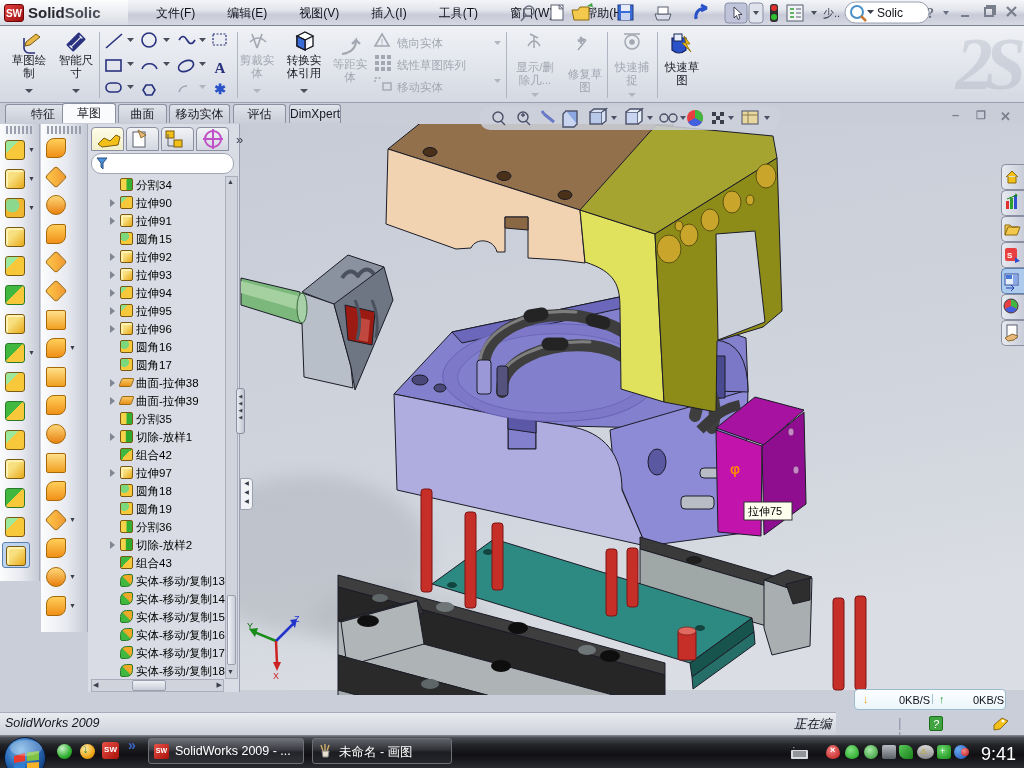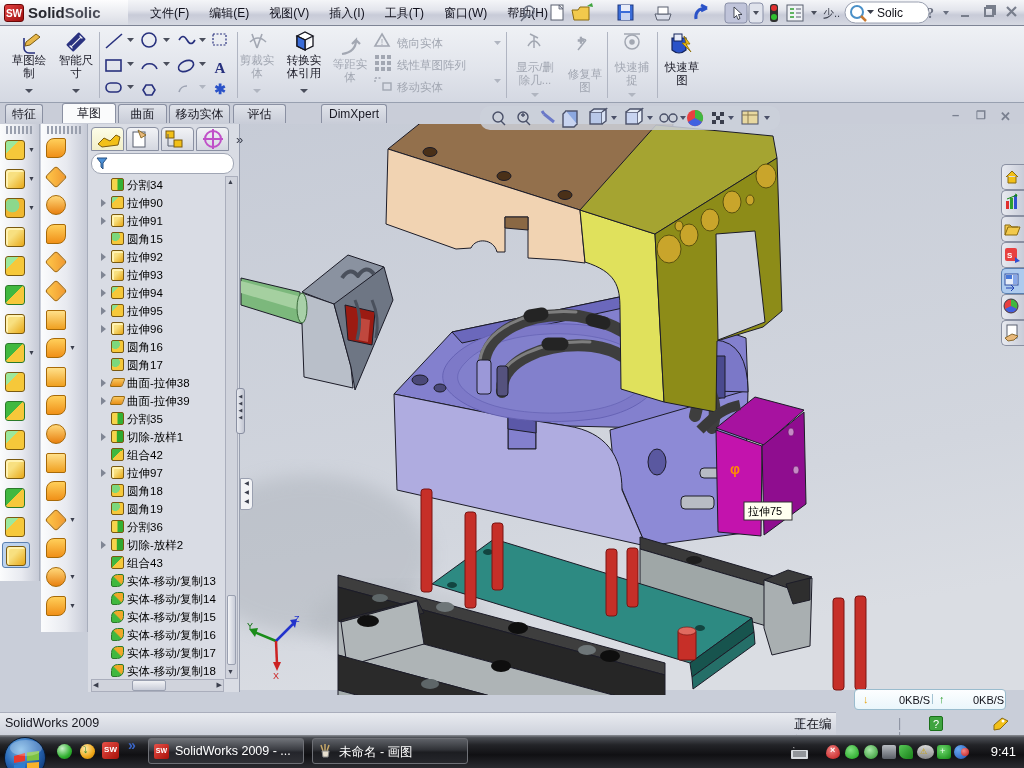--- a/index.html
+++ b/index.html
@@ -7,42 +7,42 @@
 #page { position:relative; width:1024px; height:768px; background:#C9CED9; }
 .abs { position:absolute; }
 
 #topbar { left:0; top:0; width:1024px; height:26px;
   background:linear-gradient(#F4F5F8 0%,#E3E5EC 40%,#C8CBD8 60%,#D6D9E2 100%);
   border-bottom:1px solid #7E8495; }
 #logoarea { left:0; top:0; width:128px; height:25px; background:linear-gradient(#FDFDFE,#D9DCE4); }
 #swcube { left:4px; top:4px; width:20px; height:18px; background:linear-gradient(135deg,#E24040,#9E1010); border-radius:3px; border:1px solid #6A0808; color:#fff; font-weight:bold; font-size:10px; text-align:center; line-height:17px; }
 #brand { left:28px; top:4px; font-weight:bold; font-size:15px; color:#26272E; letter-spacing:0px;}
 #menus { left:140px; top:5px; font-size:12px; color:#10101c; }
-#menus span { margin:0 10px; }
+#menus span { margin:0 16px; }
 
 #cmdmgr { left:0; top:26px; width:1024px; height:77px;
   background:linear-gradient(#EFF1F5 0%,#E2E5EC 55%,#D4D8E2 100%);
   border-bottom:1px solid #98A0B0; }
 #dswm { right:6px; top:22px; font-size:74px; font-style:italic; font-weight:bold; color:rgba(154,162,178,0.30); font-family:"Liberation Serif",serif; letter-spacing:-8px;}
 
 #tabstrip { left:0; top:103px; width:1024px; height:21px; background:#C9CDD8; }
 .ctab { position:absolute; top:1px; height:19px; background:linear-gradient(#E0E3EA,#C9CDD8); border:1px solid #8A90A2; border-bottom:none; border-radius:3px 3px 0 0; font-size:12px; color:#1a1a24; text-align:center; line-height:18px; }
 .ctab.active { background:#FAFBFC; height:20px; top:0px; z-index:3; }
 
 .vtoolbar { top:124px; width:40px; background:linear-gradient(90deg,#FBFCFD 0%,#E8EAF0 55%,#C6CAD6 100%); border-right:1px solid #A8AEBC; }
 #vtb1 { left:0; height:457px; }
 #vtb2 { left:41px; width:47px; height:508px; }
 .grip { height:8px; margin:2px 6px 2px 6px; background:repeating-linear-gradient(90deg,#9aa0ae 0 2px,transparent 2px 4px); }
 .ticon { position:absolute; width:20px; height:20px; border-radius:3px; }
 .tdd { position:absolute; font-size:7px; color:#3A3E4C; }
 
 #treepanel { left:88px; top:124px; width:152px; height:568px; background:#D9DCE4; border-right:1px solid #9AA0B0;}
 .ptab { position:absolute; top:3px; height:24px; width:33px; background:linear-gradient(#F2F3F6,#D4D7E0); border:1px solid #8A90A2; border-radius:4px 4px 0 0; }
 #filterbox { left:3px; top:29px; width:143px; height:21px; background:#fff; border:1px solid #A0A6B4; border-radius:10px; }
-#tree { left:7px; top:52px; width:134px; height:502px; font-size:11.5px; color:#000; background:#D9DCE4;}
+#tree { left:16px; top:52px; width:134px; height:502px; font-size:11.5px; color:#000; background:#D9DCE4;}
 .trow { height:18px; line-height:18px; white-space:nowrap; position:relative; padding-left:32px;}
 .trow .ar { position:absolute; left:6px; top:5px; width:0; height:0; border-left:5px solid #808694; border-top:4px solid transparent; border-bottom:4px solid transparent; }
 .trow .ic { position:absolute; left:16px; top:2px; width:13px; height:13px; border-radius:2px; border:1px solid #7A5A10; }
 .ic.split { background:linear-gradient(90deg,#F6D44A 0 48%,#34B034 52% 100%); }
 .ic.extr { background:linear-gradient(135deg,#8CE08C 0 30%,#F6C83A 30% 100%); }
 .ic.extr2 { background:linear-gradient(135deg,#F8E080 0 40%,#E8A818 100%); box-shadow:inset 2px 2px 0 #FFF2B0; }
 .ic.fillet { background:radial-gradient(circle at 30% 30%,#7CD87C 0 40%,#F6C83A 45% 100%); }
 .ic.surf { background:linear-gradient(#F8C860,#E89018); transform:skewX(-20deg); height:9px!important; margin-top:2px; border-color:#9A6A10; }
 .ic.cut { background:linear-gradient(90deg,#F6D44A 0 40%,#2FA82F 45% 100%); }
 .ic.comb { background:linear-gradient(135deg,#3FB83F 0 50%,#F6C83A 50% 100%); }
@@ -53,26 +53,26 @@
 .t4 { background:linear-gradient(135deg,#40B840 0 45%,#F6C83A 45% 100%); border:1px solid #2A7A2A;}
 .o1 { background:linear-gradient(#FFCF5A,#F09018); border:1px solid #A86A08; border-radius:40% 10% 40% 10%;}
 .o2 { background:linear-gradient(#FFD87A,#E88010); border:1px solid #A86A08; border-radius:50%;}
 .o3 { background:linear-gradient(45deg,#FFC84A,#F09830); border:1px solid #A86A08; transform:rotate(45deg); width:16px!important; height:16px!important; margin:2px;}
 .o4 { background:linear-gradient(#FFE08A,#F0A020); border:1px solid #A86A08; border-radius:2px;}
 .vsb { left:137px; top:52px; width:13px; height:503px; background:#D0D3DC; border:1px solid #AAAEBC; }
 
 #viewport { left:240px; top:104px; width:784px; height:591px; }
 
 #sheettabs { left:82px; top:695px; width:942px; height:17px; background:linear-gradient(#E8EAF0,#C9CCD7); border-top:1px solid #9098A8;}
-#statusbar { left:0; top:712px; width:836px; height:23px; background:linear-gradient(#E9EBF0,#CDD1DB); border-top:1px solid #AAAEBC; font-size:12.5px; color:#14141c; }
+#statusbar { left:0; top:712px; width:836px; height:23px; background:linear-gradient(#E9EBF0,#CDD1DB); border-top:1px solid #AAAEBC; font-size:12.5px; color:#14141c;font-style:italic; }
 
 #taskbar { left:0; top:735px; width:1024px; height:33px; background:linear-gradient(#8B8F96 0%,#4A4D53 8%,#232428 30%,#101013 60%,#2A2B30 100%); }
 .tbtn { position:absolute; top:3px; height:26px; background:linear-gradient(#5E6167 0%,#303237 45%,#1C1D21 55%,#26272C 100%); border:1px solid #6E7076; border-radius:3px; color:#fff; font-size:12.5px; }
 .trayico { position:absolute; top:10px; width:14px; height:14px; border-radius:3px; }
-#clock { position:absolute; right:8px; top:9px; color:#fff; font-size:13px; }
+#clock { position:absolute; right:8px; top:9px; color:#fff; font-size:18px; }
 </style>
 </head>
 <body>
 <div id="page">
 
   <div id="viewport" class="abs">
   <svg width="784" height="591" viewBox="240 104 784 591">
     <defs>
       <linearGradient id="vpbg" x1="0" y1="0" x2="0.25" y2="1">
         <stop offset="0" stop-color="#C6CBD6"></stop>
@@ -402,28 +402,29 @@
     <path d="M628,67 l8,0 l-4,4 z" fill="#B0B5C0"></path>
 
     <g>
         <path d="M672,12 h14 v12 q-7,6 -14,0 z" fill="#2A52C8" stroke="#14245C" stroke-width="1.2"></path>
         <rect x="674" y="8" width="8" height="7" fill="#E8ECF8" stroke="#14245C"></rect>
         <path d="M684,10 l6,8 h-4 l5,8 l-9,-9 h4 z" fill="#F2C018" stroke="#8A6A00" stroke-width="0.8"></path>
       </g>
     <text x="682" y="45" font-size="11.5" fill="#1A1A26" text-anchor="middle">快速草</text>
     <text x="682" y="58" font-size="11.5" fill="#1A1A26" text-anchor="middle">图</text>
   </svg>
+  <div id="dswm" class="abs">2S</div>
 
   <div id="tabstrip" class="abs">
-    <div class="ctab" style="left:5px;width:38px;">特征</div>
+    <div class="ctab" style="left:5px;width:76px;">特征</div>
     <div class="ctab active" style="left:62px;width:54px;">草图</div>
     <div class="ctab" style="left:118px;width:49px;">曲面</div>
     <div class="ctab" style="left:169px;width:61px;">移动实体</div>
     <div class="ctab" style="left:233px;width:53px;">评估</div>
-    <div class="ctab" style="left:289px;width:66px;margin-left:32px;">DimXpert</div>
+    <div class="ctab" style="left:289px;width:52px;">DimXpert</div>
   </div>
 
   <div id="vtb1" class="vtoolbar abs">
       <div class="grip"></div>
 <div class="ticon t1" style="left:5px;top:16px;"></div>
 <div class="tdd" style="left:28px;top:22px;">▼</div>
 <div class="ticon t2" style="left:5px;top:45px;"></div>
 <div class="tdd" style="left:28px;top:51px;">▼</div>
 <div class="ticon t3" style="left:5px;top:74px;"></div>
 <div class="tdd" style="left:28px;top:80px;">▼</div>
@@ -656,21 +657,21 @@
     <div class="abs" style="left:80px;top:9px;width:15px;height:15px;border-radius:50%;background:radial-gradient(circle at 35% 30%,#FFE9A8,#F0A818 60%,#B87808);">
         <span style="position:absolute;left:3px;top:1px;font-size:9px;color:#2A8A2A;">⤵</span>
       </div>
     <div class="abs" style="left:102px;top:7px;width:17px;height:17px;background:linear-gradient(135deg,#E85048,#A81008);border-radius:3px;color:#fff;font-size:8px;font-weight:bold;text-align:center;line-height:16px;">SW</div>
     <div class="abs" style="left:128px;top:2px;color:#3A66C8;font-weight:bold;font-size:14px;">»</div>
 
     <div class="tbtn" style="left:148px;width:156px;background:linear-gradient(#6E7177 0%,#3A3C42 45%,#24252B 55%,#303136 100%);">
       <div style="position:absolute;left:5px;top:5px;width:15px;height:15px;background:linear-gradient(135deg,#E85048,#A81008);border-radius:2px;color:#fff;font-size:7px;font-weight:bold;text-align:center;line-height:14px;">SW</div>
       <span style="position:absolute;left:26px;top:5px;">SolidWorks 2009 - ...</span>
     </div>
-    <div class="tbtn" style="left:312px;width:156px;">
+    <div class="tbtn" style="left:312px;width:140px;">
       <div style="position:absolute;left:5px;top:4px;width:15px;height:16px;"><svg width="15" height="16">
             <path d="M3,2 l2,6 M7,1 v7 M11,2 l-2,6" stroke="#C8A868" stroke-width="1.5"></path>
             <path d="M4,8 h7 l-1,6 h-5 z" fill="#E8E0D0" stroke="#888"></path>
           </svg></div>
       <span style="position:absolute;left:26px;top:5px;">未命名 - 画图</span>
     </div>
 
     <svg class="abs" style="left:790px;top:11px;" width="20" height="14">
         <rect x="1" y="4" width="17" height="9" rx="1" fill="#D8DCE0"></rect>
         <path d="M3,6 h13 M3,8 h13 M3,10 h13" stroke="#4A4E54" stroke-width="1"></path>

